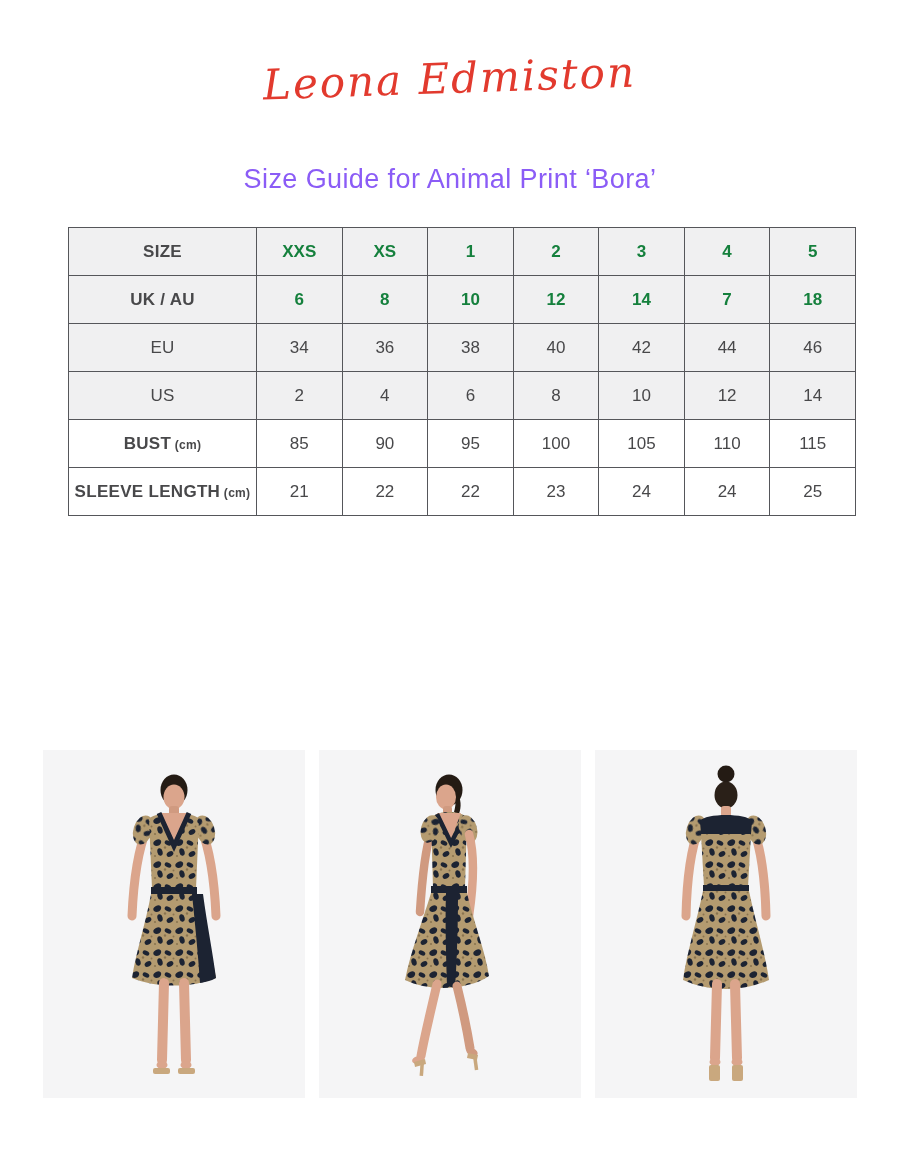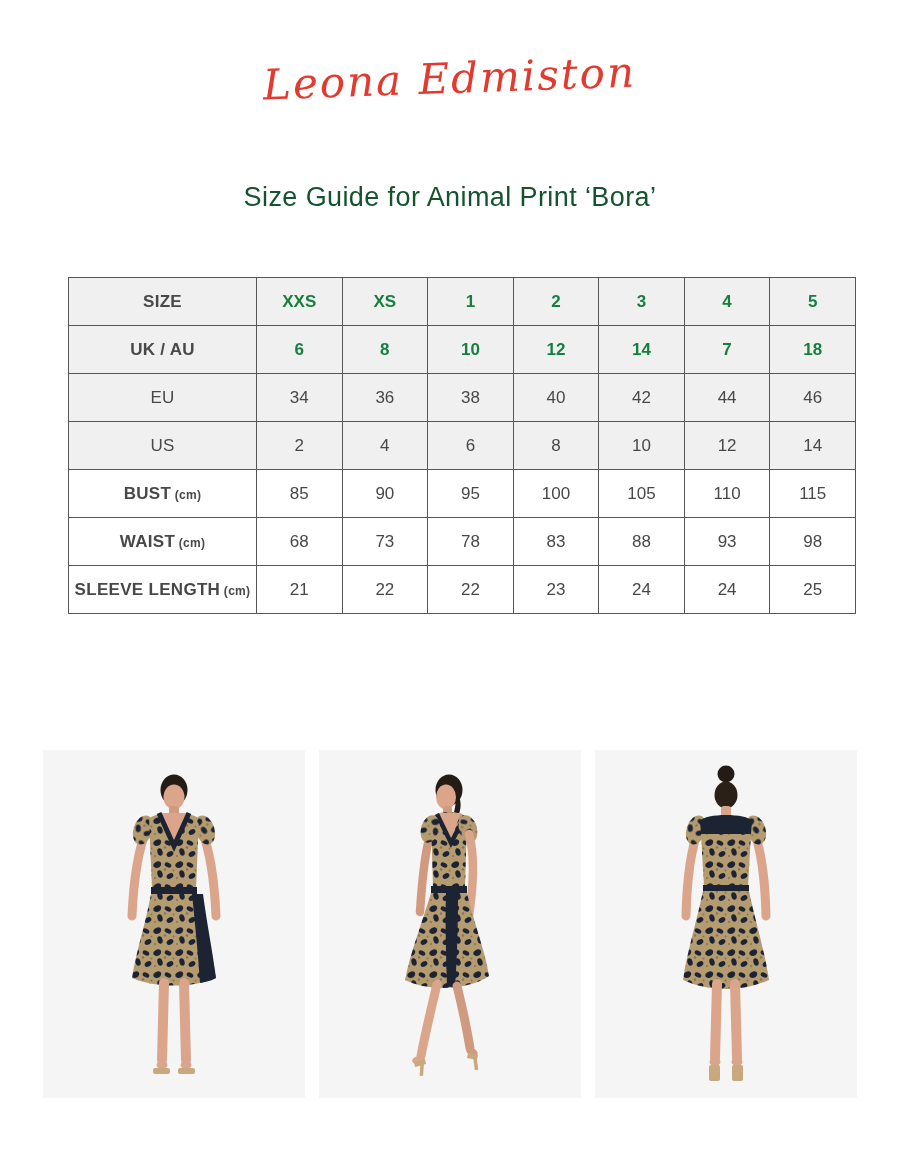--- a/index.html
+++ b/index.html
@@ -24,29 +24,29 @@
     display: inline-block;
     font-family: "DejaVu Serif", serif;
     font-style: italic;
     font-size: 42px;
     line-height: 1.1;
     letter-spacing: 2px;
     transform: rotate(-2deg);
   }
   
   .page-title {
-    margin-top: 32px;
+    margin-top: 14px;
     text-align: center;
     font-size: 27px;
     font-weight: 400;
     letter-spacing: 0.4px;
-    color: #14532d;
+    color: #8b5cf6;
   }
   
-  .table-wrap { margin-top: 64px; display: flex; justify-content: center; padding-left: 24px; }
+  .table-wrap { margin-top: 32px; display: flex; justify-content: center; padding-left: 24px; }
   table.size-table {
     width: 788px;
     table-layout: fixed;
     border-collapse: collapse;
     border: 1px solid #55565a;
   }
   table.size-table col.label-col { width: 188px; }
   table.size-table td {
     height: 48px;
     border: 1px solid #55565a;
@@ -144,30 +144,20 @@
           </tr>
           <tr>
             <td class="label-cell bold"><span>BUST</span><span class="unit"> (cm)</span></td>
             <td class="value-cell">85</td>
             <td class="value-cell">90</td>
             <td class="value-cell">95</td>
             <td class="value-cell">100</td>
             <td class="value-cell">105</td>
             <td class="value-cell">110</td>
             <td class="value-cell">115</td>
-          </tr>
-          <tr>
-            <td class="label-cell bold"><span>WAIST</span><span class="unit"> (cm)</span></td>
-            <td class="value-cell">68</td>
-            <td class="value-cell">73</td>
-            <td class="value-cell">78</td>
-            <td class="value-cell">83</td>
-            <td class="value-cell">88</td>
-            <td class="value-cell">93</td>
-            <td class="value-cell">98</td>
           </tr>
           <tr>
             <td class="label-cell bold"><span>SLEEVE LENGTH</span><span class="unit"> (cm)</span></td>
             <td class="value-cell">21</td>
             <td class="value-cell">22</td>
             <td class="value-cell">22</td>
             <td class="value-cell">23</td>
             <td class="value-cell">24</td>
             <td class="value-cell">24</td>
             <td class="value-cell">25</td>

